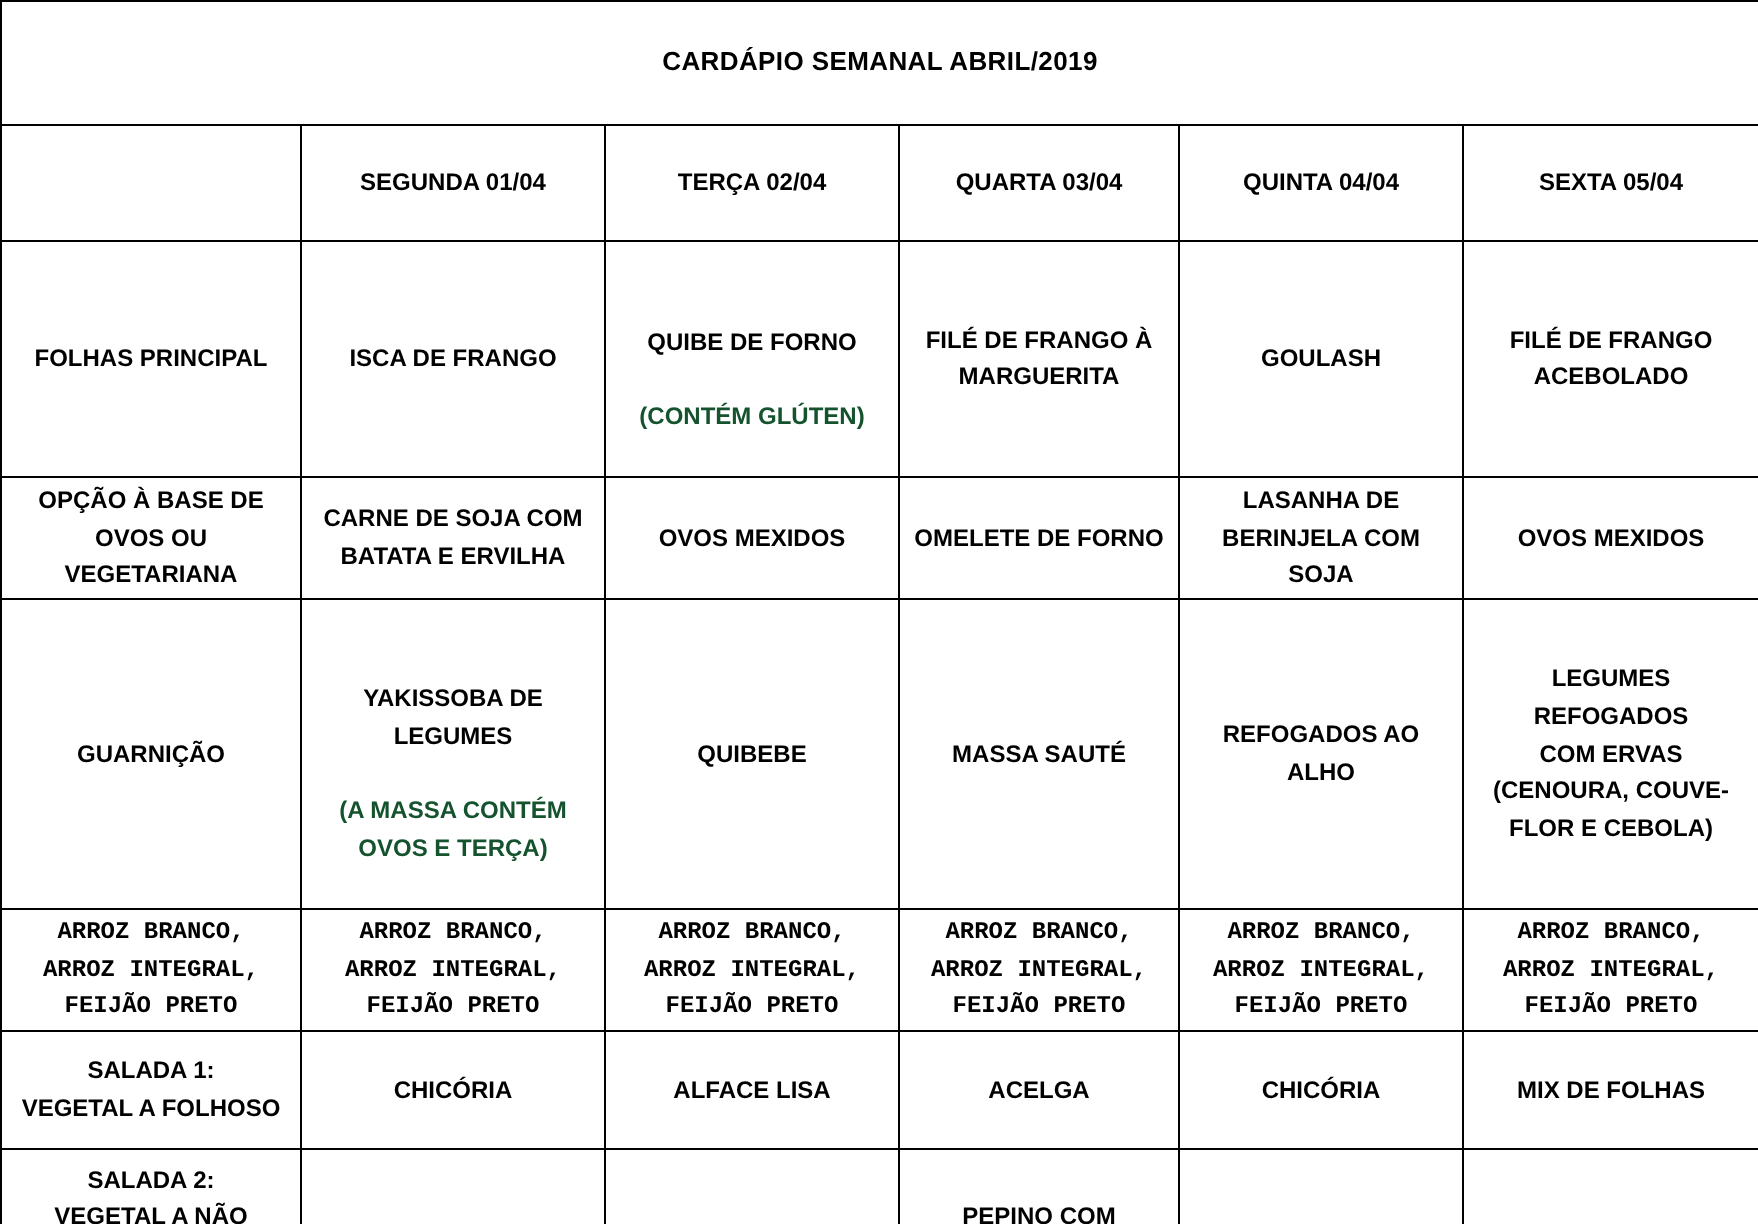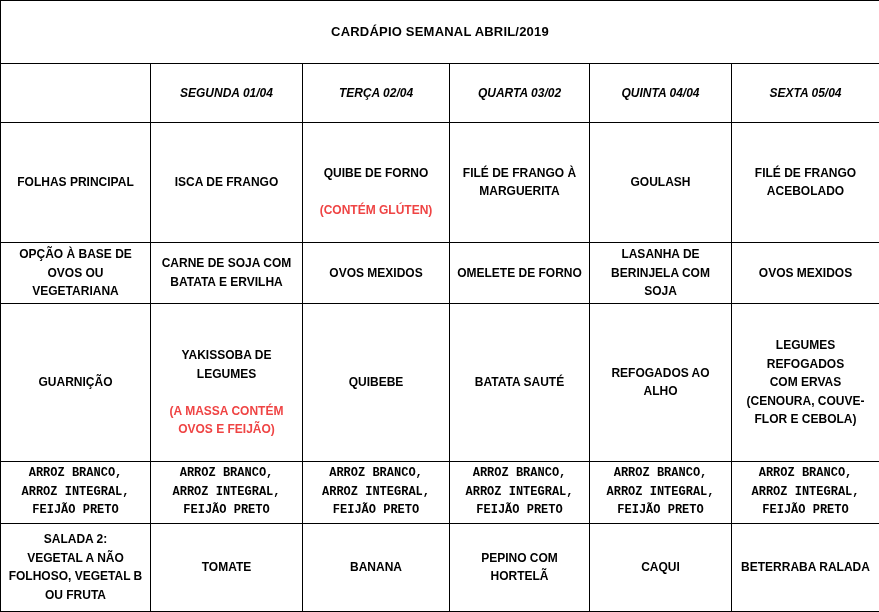--- a/index.html
+++ b/index.html
@@ -19,23 +19,23 @@
     font-weight: 700;
     font-size: 12px;
     line-height: 1.55;
     color: #000000;
     padding: 2px 4px;
     white-space: pre-line;
     overflow: hidden;
   }
   .menu td.title-cell { font-size: 13px; letter-spacing: 0.2px; margin-top: 28px; }
   .cell-text { display: block; white-space: pre-line; margin-top: 20px; }
-  .warn { display: block; white-space: pre-line; color: #ef4444; }
+  .warn { display: block; white-space: pre-line; color: #14532d; }
   tr.h-title    { height: 62px; }
-  tr.h-header   { height: 58px; font-style: italic; }
+  tr.h-header   { height: 58px; }
   tr.h-prato    { height: 61px; }
   tr.h-opcao    { height: 51px; }
   tr.h-guarn    { height: 82px; }
   tr.h-arroz    { height: 61px; font-family: Liberation Mono, monospace; }
   tr.h-salada1  { height: 59px; }
   tr.h-salada2  { height: 87px; }
 </style>
 </head>
 <body>
 
@@ -52,21 +52,21 @@
 
     <tbody>
         <tr class="h-title">
       <td colspan="6" class="title-cell">CARDÁPIO SEMANAL ABRIL/2019</td>
     </tr>
 
     <tr class="h-header">
       <td></td>
       <td>SEGUNDA 01/04</td>
       <td>TERÇA 02/04</td>
-      <td>QUARTA 03/02</td>
+      <td>QUARTA 03/04</td>
       <td>QUINTA 04/04</td>
       <td>SEXTA 05/04</td>
     </tr>
 
     <tr class="h-prato">
       <td>FOLHAS PRINCIPAL</td>
       <td>ISCA DE FRANGO</td>
       <td>
         <span class="cell-text">QUIBE DE FORNO</span>
         <span class="warn">(CONTÉM GLÚTEN)</span>
@@ -90,24 +90,24 @@
 BERINJELA COM SOJA</td>
       <td>OVOS MEXIDOS</td>
     </tr>
 
     <tr class="h-guarn">
       <td>GUARNIÇÃO</td>
       <td>
         <span class="cell-text">YAKISSOBA DE
 LEGUMES</span>
         <span class="warn">(A MASSA CONTÉM
-OVOS E FEIJÃO)</span>
+OVOS E TERÇA)</span>
       </td>
       <td>QUIBEBE</td>
-      <td>BATATA SAUTÉ</td>
+      <td>MASSA SAUTÉ</td>
       <td>REFOGADOS AO ALHO</td>
       <td>LEGUMES REFOGADOS
 COM ERVAS
 (CENOURA, COUVE-
 FLOR E CEBOLA)</td>
     </tr>
 
     <tr class="h-arroz">
       <td>ARROZ BRANCO,
 ARROZ INTEGRAL,
@@ -122,20 +122,29 @@
 ARROZ INTEGRAL,
 FEIJÃO PRETO</td>
       <td>ARROZ BRANCO,
 ARROZ INTEGRAL,
 FEIJÃO PRETO</td>
       <td>ARROZ BRANCO,
 ARROZ INTEGRAL,
 FEIJÃO PRETO</td>
     </tr>
 
+    <tr class="h-salada1">
+      <td>SALADA 1:
+VEGETAL A FOLHOSO</td>
+      <td>CHICÓRIA</td>
+      <td>ALFACE LISA</td>
+      <td>ACELGA</td>
+      <td>CHICÓRIA</td>
+      <td>MIX DE FOLHAS</td>
+    </tr>
 
     <tr class="h-salada2">
       <td>SALADA 2:
 VEGETAL A NÃO
 FOLHOSO, VEGETAL B
 OU FRUTA</td>
       <td>TOMATE</td>
       <td>BANANA</td>
       <td>PEPINO COM
 HORTELÃ</td>

